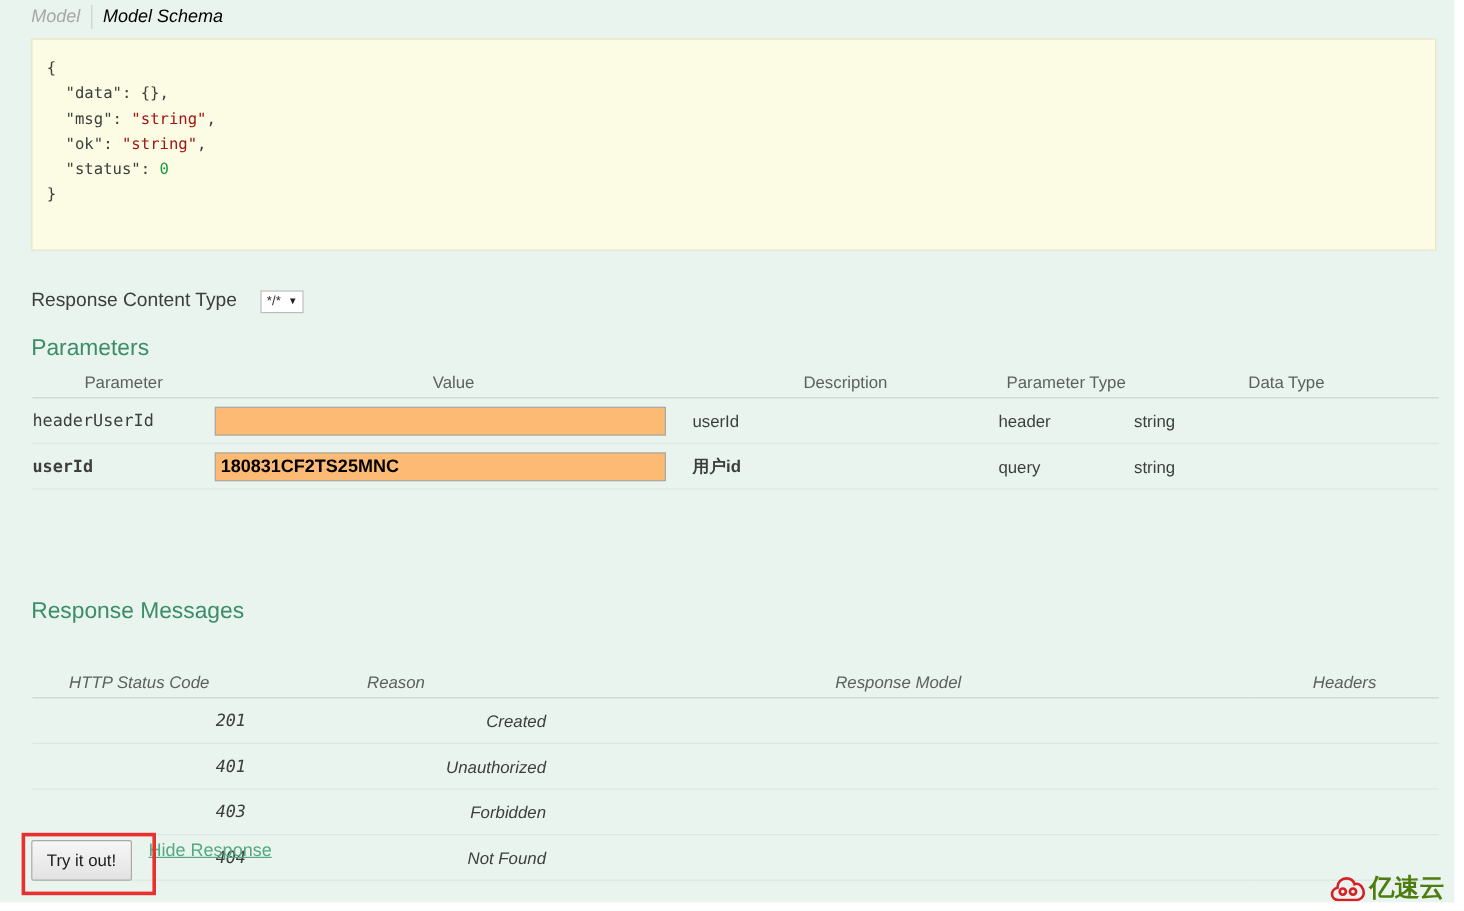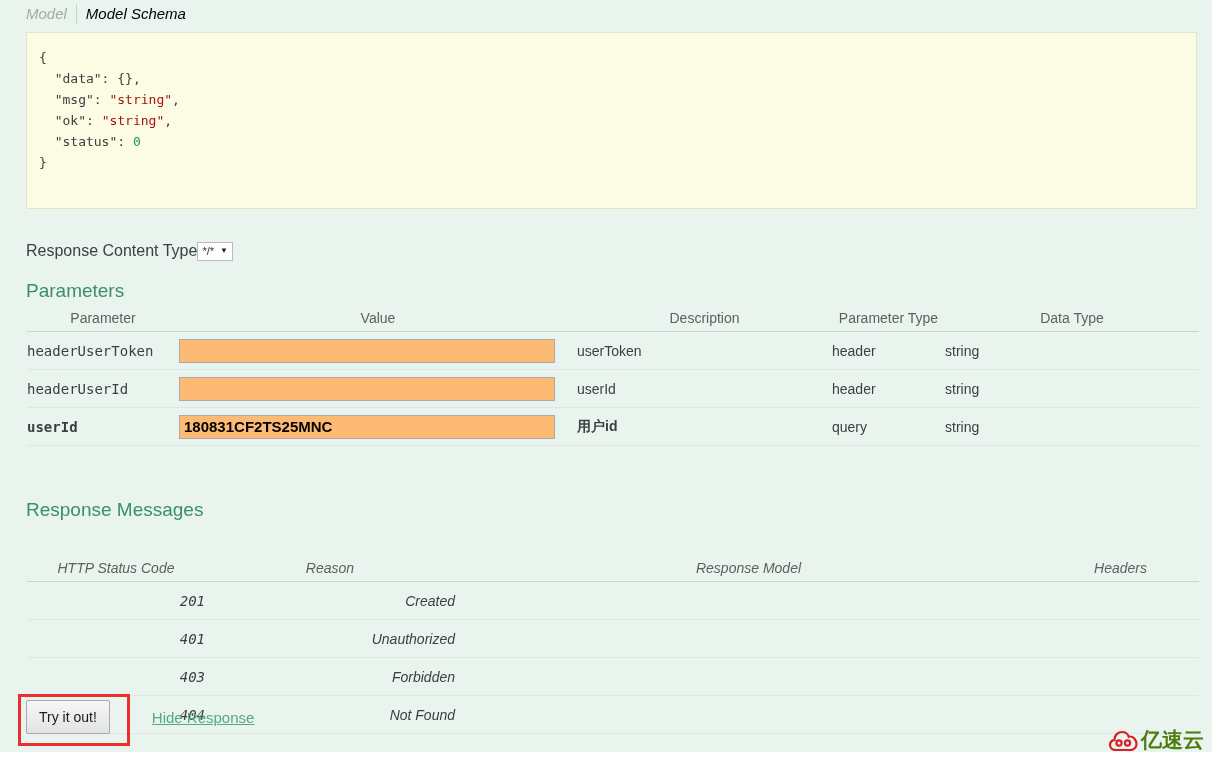--- a/index.html
+++ b/index.html
@@ -79,21 +79,21 @@
     position: absolute;
     left: 26px;
     top: 240px;
     display: flex;
     align-items: center;
     height: 22px;
   }
   .rct-label {
     font-size: 16px;
     color: #3b3f3d;
-    margin-right: 0;
+    margin-right: 20px;
   }
   .rct-select {
     display: inline-flex;
     align-items: center;
     gap: 6px;
     border: 1px solid #b9bcba;
     background: #ffffff;
     height: 19px;
     padding: 0 4px;
     font-size: 11px;
@@ -186,22 +186,21 @@
     font-family: "DejaVu Sans Mono", "Liberation Mono", monospace;
     font-size: 12.5px;
   }
 
   
   .actions {
     position: absolute;
     left: 26px;
     top: 700px;
     display: flex;
-    align-items: center;
-    gap: 28px;
+    align-items: flex-start;
   }
   .try-btn {
     background: linear-gradient(#f6f6f6, #e3e3e3);
     border: 1px solid #a9aaa9;
     border-radius: 2px;
     padding: 0 12px;
     height: 34px;
     font-family: "Liberation Sans", sans-serif;
     font-size: 14px;
     color: #1b1b1b;
@@ -285,29 +284,20 @@
       <tr>
         <th>Parameter</th>
         <th>Value</th>
         <th>Description</th>
         <th>Parameter Type</th>
         <th>Data Type</th>
       </tr>
     </thead>
     <tbody>
       <tr>
-        <td class="param-name">headerUserToken</td>
-        <td>
-          <input class="text-input" type="text" value="" style="">
-        </td>
-        <td>userToken</td>
-        <td>header</td>
-        <td>string</td>
-      </tr>
-      <tr>
         <td class="param-name">headerUserId</td>
         <td>
           <input class="text-input" type="text" value="" style="">
         </td>
         <td>userId</td>
         <td>header</td>
         <td>string</td>
       </tr>
       <tr>
         <td class="param-name required">userId</td>

